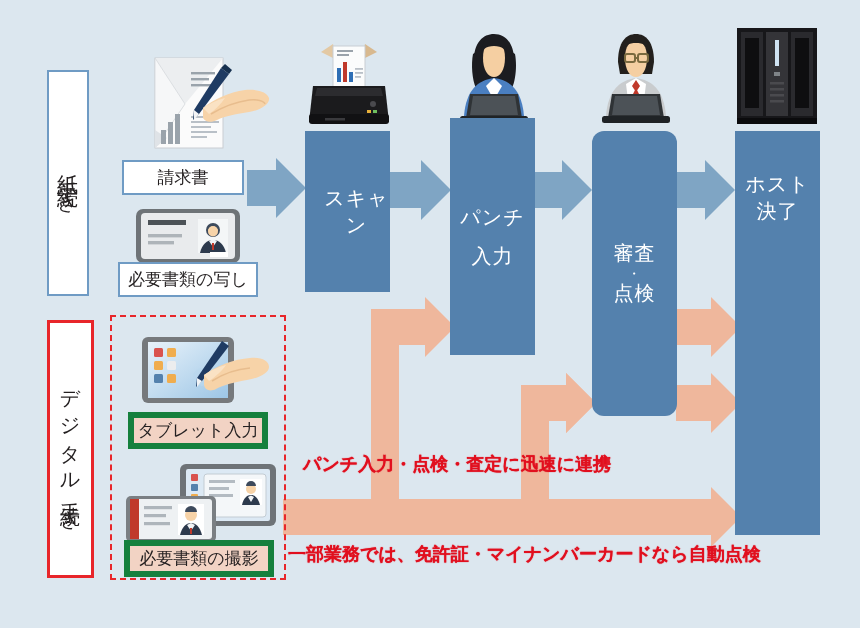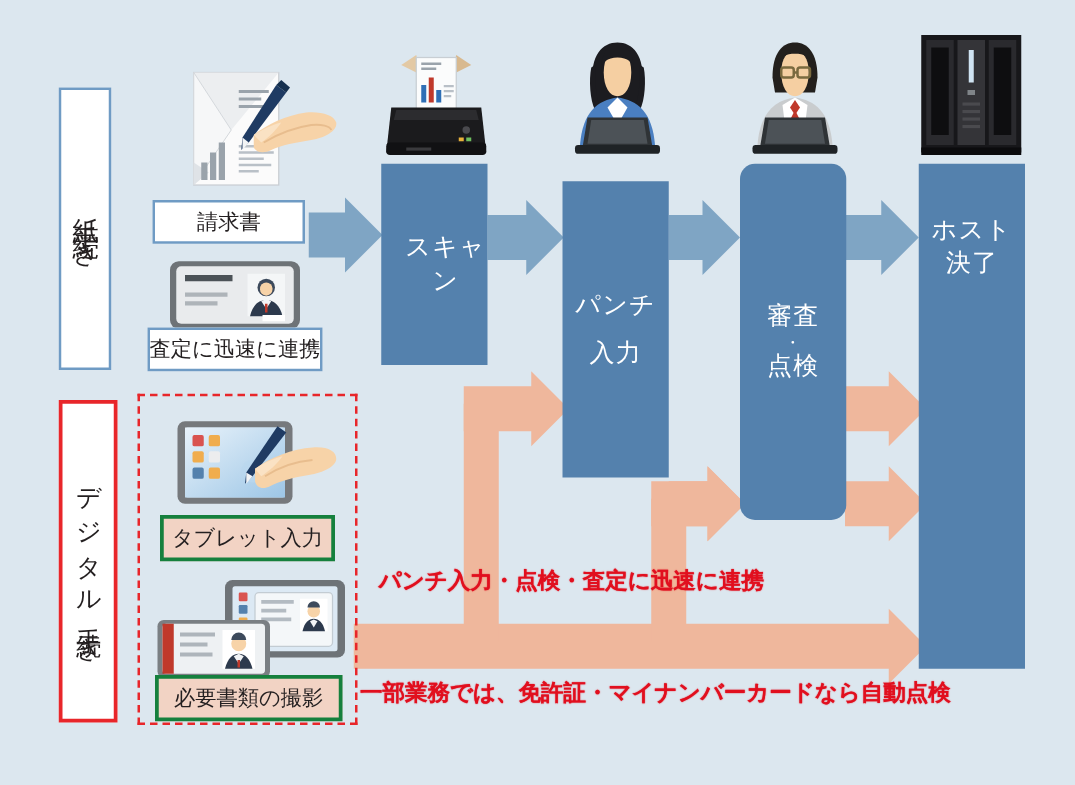--- a/index.html
+++ b/index.html
@@ -34,21 +34,21 @@
   }
 
   
   .capbox{
     box-sizing:border-box;
     display:flex;align-items:center;justify-content:center;
     font-size:17px;color:#231f20;background:#ffffff;
     white-space:nowrap;
   }
   .capbox.blue{border:2px solid #6f9bc4;}
-  .capbox.pink{border:3px solid #15803d;background:#f2d3c4;}
+  .capbox.pink{border:6px solid #15803d;background:#f2d3c4;}
 
   
   .pbox{
     background:#5481ad;
     box-sizing:border-box;
     display:flex;align-items:center;justify-content:center;
     color:#ffffff;font-size:20px;line-height:1.35;text-align:center;
     letter-spacing:1px;
   }
   .pbox .lines{display:block;}
@@ -170,21 +170,21 @@
     <circle cx="79" cy="25" r="7" fill="#3d4a5c"></circle>
     <path d="M79 21 a5 5 0 0 1 5 5 h-10 a5 5 0 0 1 5 -5 Z" fill="#f7d3a8"></path>
     <circle cx="79" cy="26.5" r="5" fill="#f7d3a8"></circle>
     <path d="M66 48 c2 -9 7 -13 13 -13 c6 0 11 4 13 13 Z" fill="#2d3a4d"></path>
     <path d="M75 36 l4 6 l4 -6 l-4 -2 Z" fill="#f2f4f6"></path>
     <rect x="78" y="38" width="2" height="7" fill="#c0392b"></rect>
     <rect x="76" y="47" width="18" height="5" fill="#ffffff"></rect>
   </svg>
 
   <div class="capbox blue" style="left:118px;top:262px;width:140px;height:35px;">
-    <span>査定に迅速に連携</span>
+    <span>必要書類の写し</span>
   </div>
 
   <svg class="pix" style="left:138px;top:333px;width:132px;height:78px;" viewBox="0 0 132 78">
     <rect x="4" y="4" width="92" height="66" rx="6" fill="#76797c"></rect>
     <rect x="10" y="9" width="80" height="56" rx="2" fill="#cfe3f2"></rect>
     <linearGradient id="tabscr" x1="0" y1="0" x2="1" y2="1">
       <stop offset="0" stop-color="#e8f2fa"></stop>
         <stop offset="1" stop-color="#9dc6e6"></stop>
     </linearGradient>
     <rect x="10" y="9" width="80" height="56" fill="url(#tabscr)"></rect>
@@ -343,21 +343,21 @@
       <rect x="37" y="68" width="14" height="2.5"></rect>
       <rect x="37" y="74" width="14" height="2.5"></rect>
     </g>
     <rect x="4" y="92" width="80" height="6" fill="#0b0b0d"></rect>
   </svg>
 
   <div class="pbox" style="left:305px;top:131px;width:85px;height:161px;padding-left:18px;">
     <span class="lines">スキャン</span>
   </div>
 
-  <div class="pbox" style="left:450px;top:145px;width:85px;height:237px;">
+  <div class="pbox" style="left:450px;top:118px;width:85px;height:237px;">
     <span class="lines">
       <span style="display:block;">パンチ</span>
       <span style="display:block;margin-top:12px;">入力</span>
     </span>
   </div>
 
   <div class="pbox" style="left:592px;top:131px;width:85px;height:285px;border-radius:12px;">
     <span class="lines">
       <span style="display:block;">審査</span>
       <span style="display:block;font-size:13px;line-height:1;">・</span>

